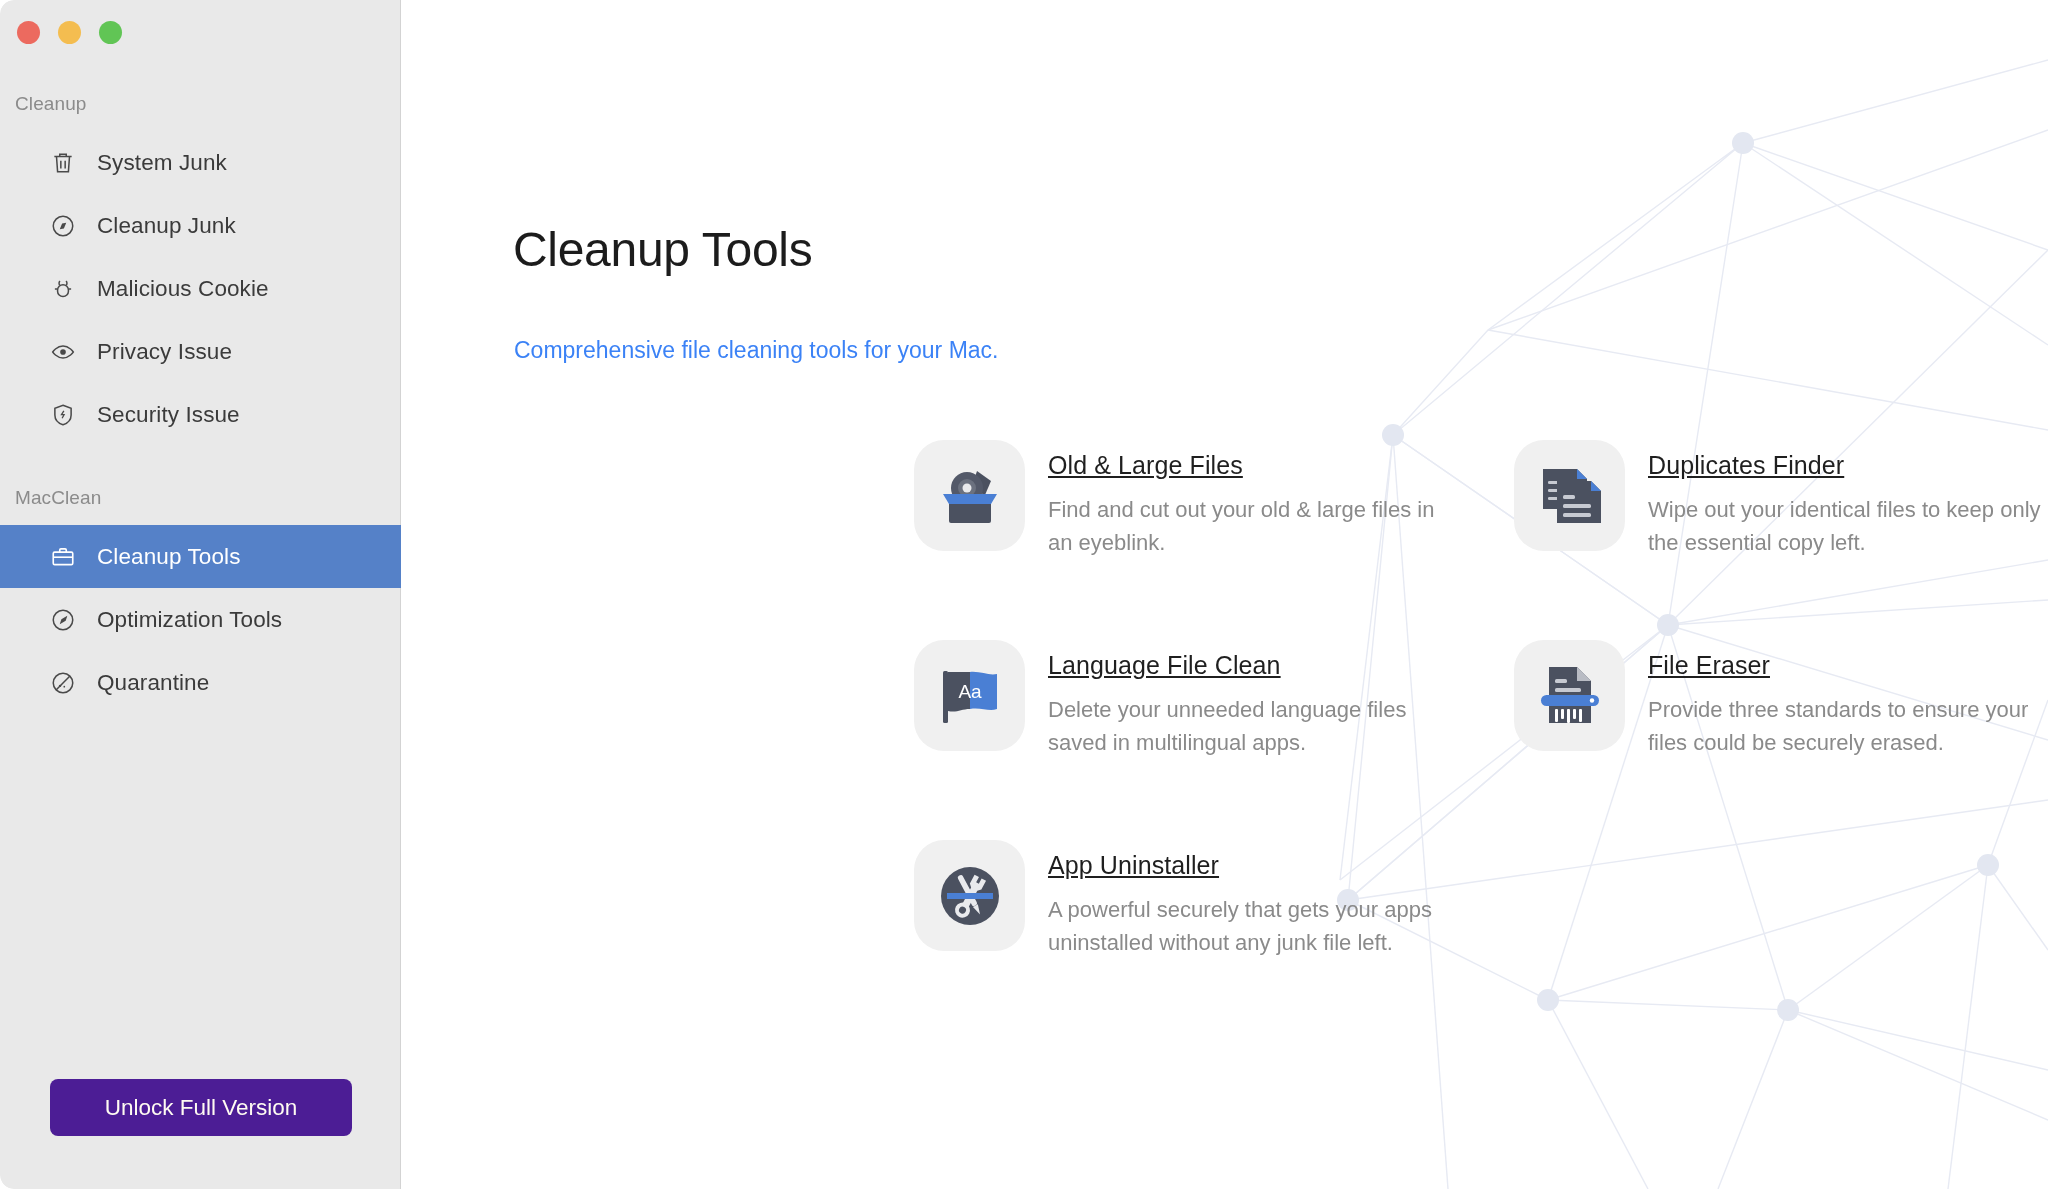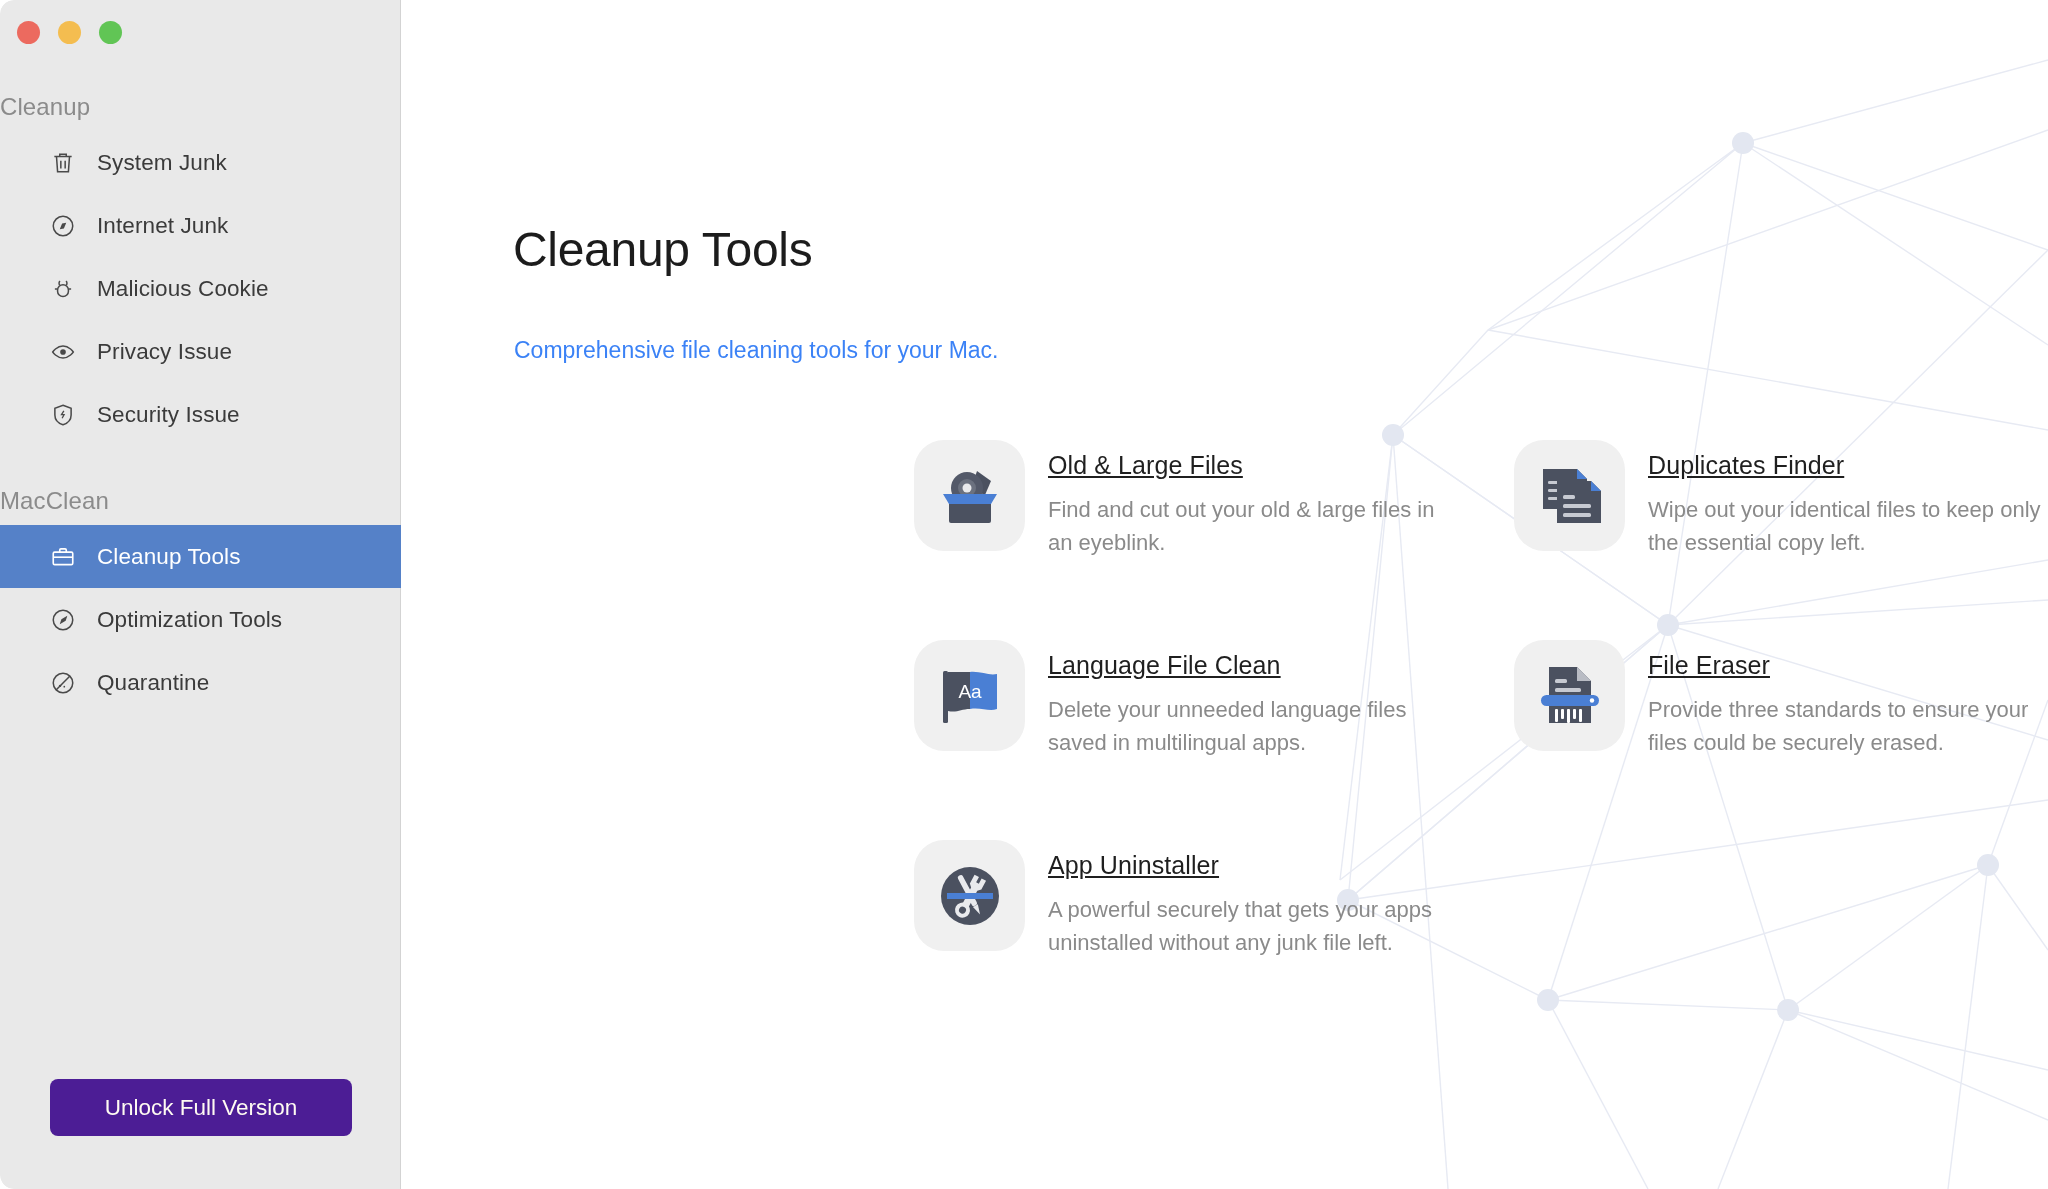--- a/index.html
+++ b/index.html
@@ -33,22 +33,23 @@
     position: absolute;
     top: 21px; left: 17px;
     display: flex; gap: 18px;
   }
   .dot { width: 23px; height: 23px; border-radius: 50%; }
   .dot.red    { background: #ec6a5f; }
   .dot.yellow { background: #f4bd50; }
   .dot.green  { background: #61c555; }
 
   .group-label {
-    font-size: 24px;
+    font-size: 19px;
     color: #8b8b8b;
+    padding-left: 15px;
     letter-spacing: .1px;
   }
   .group-cleanup   { position: absolute; top: 93px;  left: 0; }
   .group-utilities { position: absolute; top: 487px; left: 0; }
 
   .nav-list { position: absolute; left: 0; width: 401px; }
   .nav-cleanup   { top: 131px; }
   .nav-utilities { top: 525px; }
 
   .nav-item {
@@ -182,21 +183,21 @@
         <span class="label">System Junk</span>
       </div>
 
       <div class="nav-item">
         <span class="ico">
           <svg width="26" height="26" viewBox="0 0 24 24" fill="none" stroke="currentColor" stroke-width="1.4">
             <circle cx="12" cy="12" r="9"></circle>
             <path d="M15 9l-2.2 5.4L9 15l2.2-5.4z" fill="currentColor" stroke="none"></path>
           </svg>
         </span>
-        <span class="label">Internet Junk</span>
+        <span class="label">Cleanup Junk</span>
       </div>
 
       <div class="nav-item">
         <span class="ico">
           <svg width="26" height="26" viewBox="0 0 24 24" fill="none" stroke="currentColor" stroke-width="1.4">
             <path d="M7 13a5 5 0 0 1 10 0v1a5 5 0 0 1-10 0z"></path>
             <path d="M9 8.5C8 7.5 8.2 5.5 9.2 4.6"></path>
             <path d="M15 8.5c1-1 .8-3-.2-3.9"></path>
             <path d="M7 12H4.5M19.5 12H17"></path>
           </svg>

